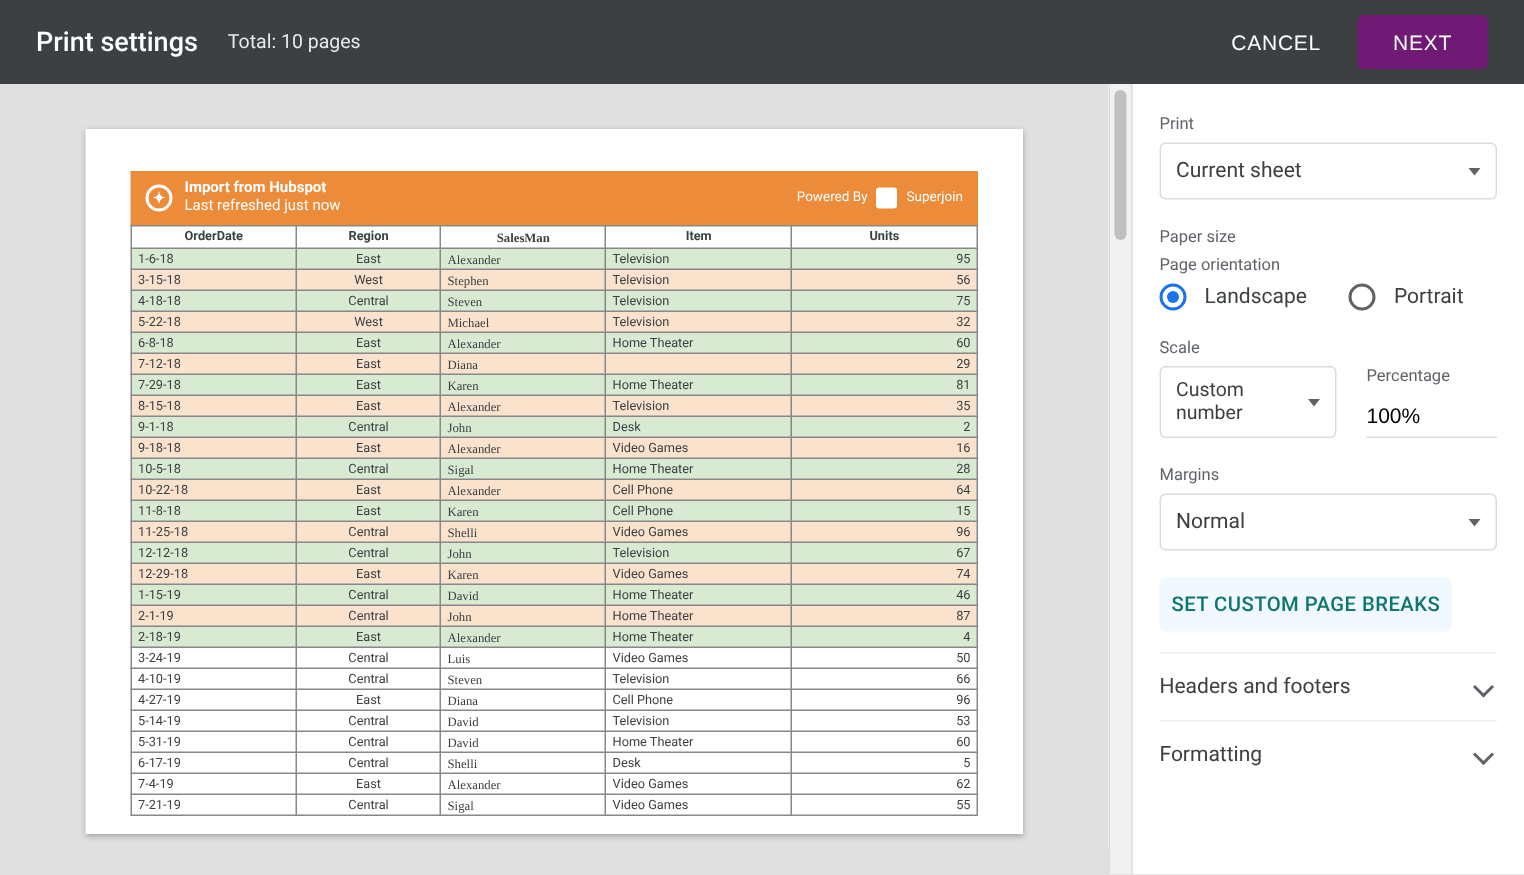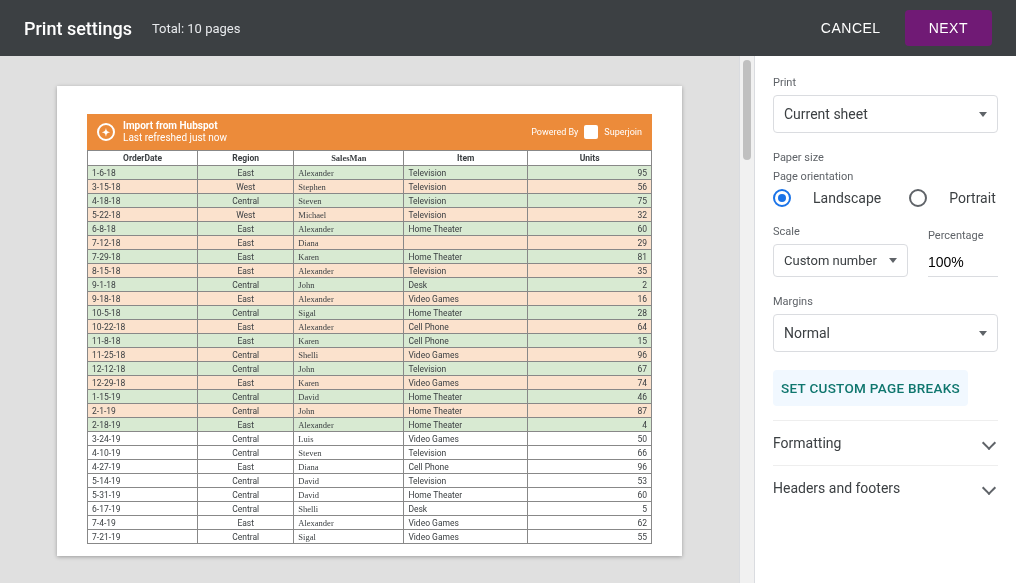--- a/index.html
+++ b/index.html
@@ -178,21 +178,21 @@
   }
   .radio-row {
     display: flex;
     gap: 28px;
     align-items: center;
     margin-bottom: 18px;
   }
   .radio {
     display: flex;
     align-items: center;
-    gap: 22px;
+    gap: 12px;
     font-size: 14px;
     cursor: pointer;
   }
   .radio-circle {
     width: 18px; height: 18px;
     border: 2px solid #5f6368;
     border-radius: 50%;
     display: flex;
     align-items: center;
     justify-content: center;
@@ -204,21 +204,21 @@
     border-radius: 50%;
     display: none;
   }
   .radio.checked .radio-dot { display: block; }
   .scale-row {
     display: flex;
     gap: 20px;
     align-items: flex-end;
     margin-bottom: 18px;
   }
-  .scale-row .select { margin-bottom: 0; width: 135px; padding: 8px 10px; font-size: 13px;}
+  .scale-row .select { margin-bottom: 0; width: 118px; padding: 8px 10px; font-size: 13px;}
   .pct-field {
     flex: 1;
   }
   .pct-input {
     border: none;
     border-bottom: 1px solid #dadce0;
     padding: 6px 0;
     font-size: 14px;
     width: 100%;
     outline: none;
@@ -526,21 +526,21 @@
 
     <div class="field-label">Margins</div>
     <div class="select">
       <span>Normal</span>
       <span class="caret"></span>
     </div>
 
     <div class="link-btn">SET CUSTOM PAGE BREAKS</div>
 
     <div class="section-row">
+      <span>Headers and footers</span>
+      <span class="chev"></span>
+    </div>
+    <div class="section-row">
       <span>Formatting</span>
       <span class="chev"></span>
     </div>
-    <div class="section-row">
-      <span>Headers and footers</span>
-      <span class="chev"></span>
-    </div>
   </div>
 </div>
 
 </body></html>

